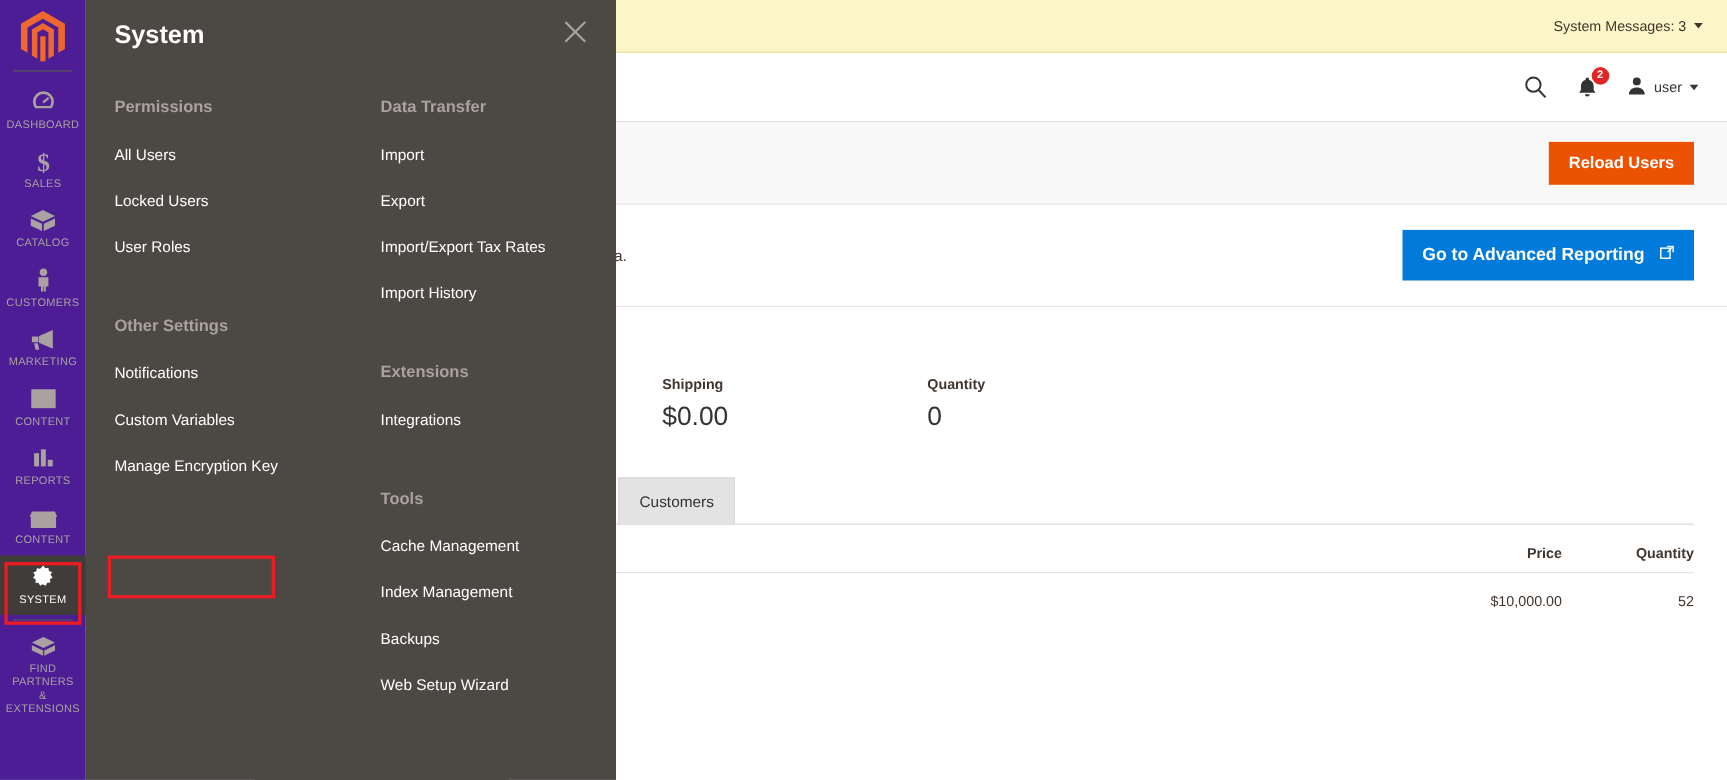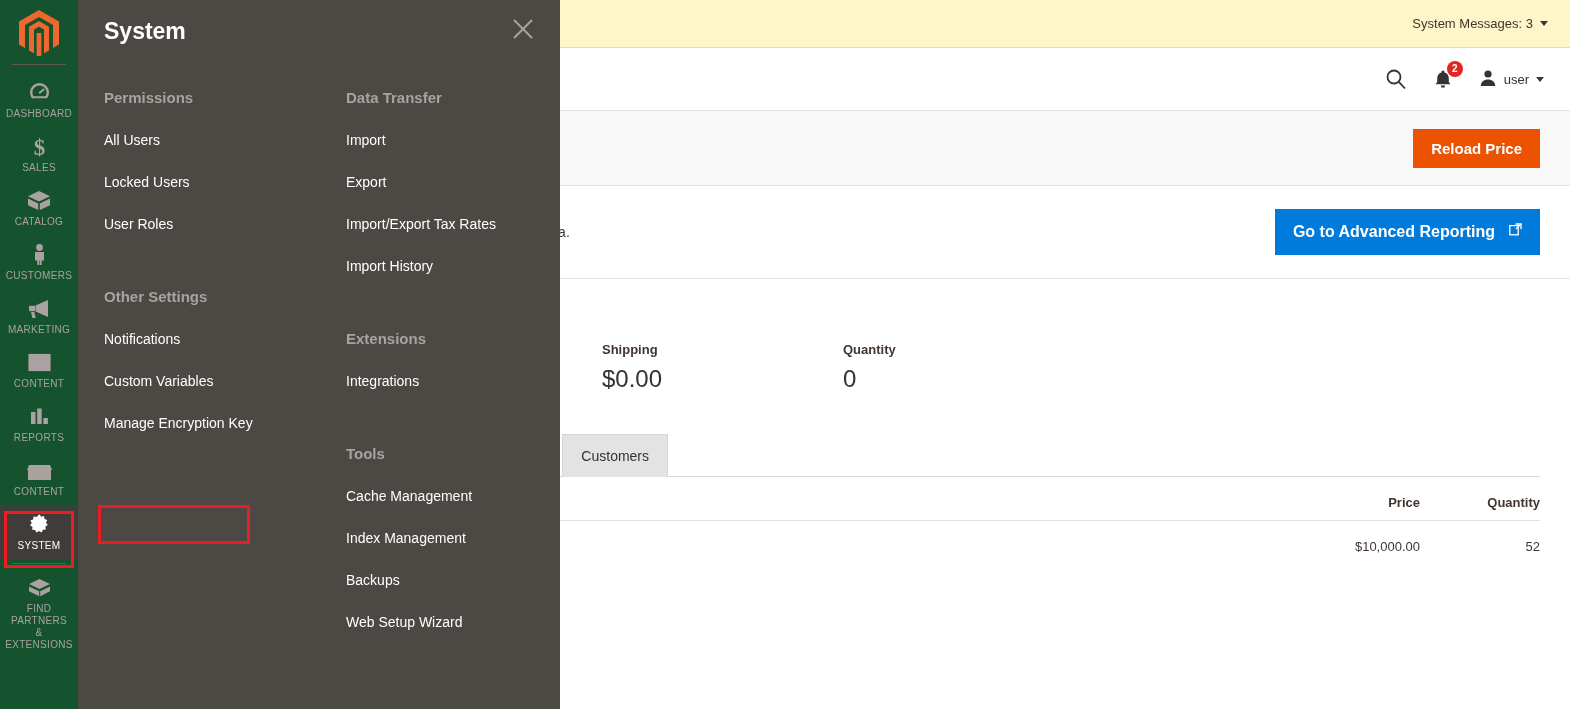--- a/index.html
+++ b/index.html
@@ -9,21 +9,21 @@
     width: 1570px; height: 709px;
     overflow: hidden;
     font-family: "Liberation Sans", sans-serif;
     background: #ffffff;
   }
   #app { position: relative; width: 1570px; height: 709px; background: #fff; }
 
   
   .sidebar {
     position: absolute; left: 0; top: 0; width: 78px; height: 709px;
-    background: #14532d; z-index: 40;
+    background: #4c1d95; z-index: 40;
   }
   .logo-wrap {
     height: 62px; display: flex; align-items: center; justify-content: center;
     padding-top: 4px;
   }
   .logo-sep {
     width: 54px; height: 1px; background: #5e5955; margin: 2px auto 8px auto;
   }
   .nav-item {
     position: relative; width: 78px; padding: 7px 2px 7px 2px;
@@ -182,21 +182,21 @@
               <circle cx="9" cy="5" r="3.6" fill="#333"></circle>
               <path d="M1.8 17c0-4 3.2-6.4 7.2-6.4S16.2 13 16.2 17z" fill="#333"></path>
             </svg>
         </span>
         <span>user</span>
         <span class="caret"></span>
       </span>
     </div>
 
     <div class="pagehead">
-      <button class="btn-reload">Reload Price</button>
+      <button class="btn-reload">Reload Users</button>
     </div>
 
     <div class="adv-report">
       <div class="adv-text">ur dynamic product, order, and customer reports tailored to your customer data.</div>
       <button class="btn-advanced">
         <span>Go to Advanced Reporting</span>
         <span>
           <svg width="13" height="13" viewBox="0 0 13 13" style="vertical-align:top">
               <rect x="0.8" y="2.6" width="8.4" height="9.2" fill="none" stroke="#fff" stroke-width="1.3"></rect>
               <path d="M6.6 1h5.4v5.3" fill="none" stroke="#fff" stroke-width="1.3"></path>

